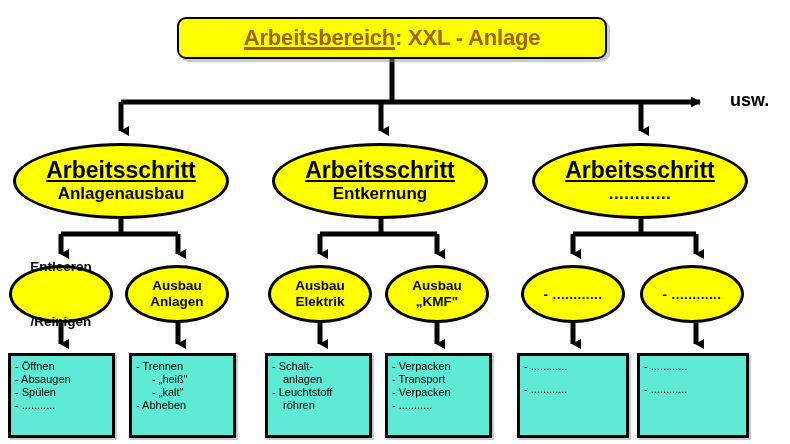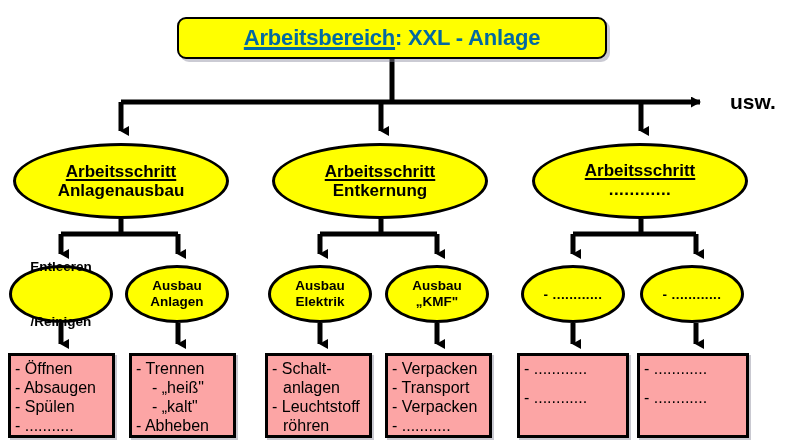--- a/index.html
+++ b/index.html
@@ -39,31 +39,31 @@
     border-radius: 9px;
     box-sizing: border-box;
     display: flex;
     align-items: center;
     justify-content: center;
     box-shadow: 3px 3px 0 rgba(140,140,160,0.45);
   }
   .title-text {
     font-size: 22px;
     font-weight: bold;
-    color: #0369a1;
+    color: #a16207;
     white-space: nowrap;
     letter-spacing: -0.2px;
   }
   .title-text .u { text-decoration: underline; text-decoration-thickness: 3px; text-underline-offset: 2px;}
   
   .usw-label {
     position: absolute;
     left: 730px;
     top: 90px;
-    font-size: 21px;
+    font-size: 18px;
     font-weight: bold;
     color: #000000;
   }
   
   .ellipse {
     position: absolute;
     background: #ffff00;
     border: 3px solid #000000;
     border-radius: 50%;
     box-sizing: border-box;
@@ -73,21 +73,21 @@
     justify-content: center;
     text-align: center;
     color: #000000;
   }
   .ellipse-l2 {
     width: 216px;
     height: 76px;
     top: 143px;
   }
   .ellipse-l2 .line1 {
-    font-size: 17px;
+    font-size: 23px;
     font-weight: bold;
     text-decoration: underline;
     text-decoration-thickness: 2px;
     text-underline-offset: 2px;
     line-height: 1.12;
   }
   .ellipse-l2 .line2 {
     font-size: 17px;
     font-weight: bold;
     line-height: 1.15;
@@ -123,26 +123,26 @@
   #el-l3-2 { left: 268px; }
   #el-l3-3 { left: 385px; }
   #el-l3-4 { left: 521px; }
   #el-l3-5 { left: 640px; }
   
   .leaf-box {
     position: absolute;
     top: 353px;
     width: 107px;
     height: 85px;
-    background: #fca5a5;
+    background: #5eead4;
     border: 3px solid #000000;
     box-sizing: border-box;
     padding: 4px 2px 2px 4px;
     color: #000000;
-    font-size: 16px;
+    font-size: 11px;
     line-height: 1.18;
     box-shadow: 2px 2px 0 rgba(120,120,140,0.4);
   }
   .leaf-box .ln { white-space: nowrap; }
   .leaf-box .ln.indent { padding-left: 16px; }
   .leaf-box .ln.hang { padding-left: 11px; }
   #leaf-0 { left: 8px; }
   #leaf-1 { left: 129px; }
   #leaf-2 { left: 265px; }
   #leaf-3 { left: 385px; }

